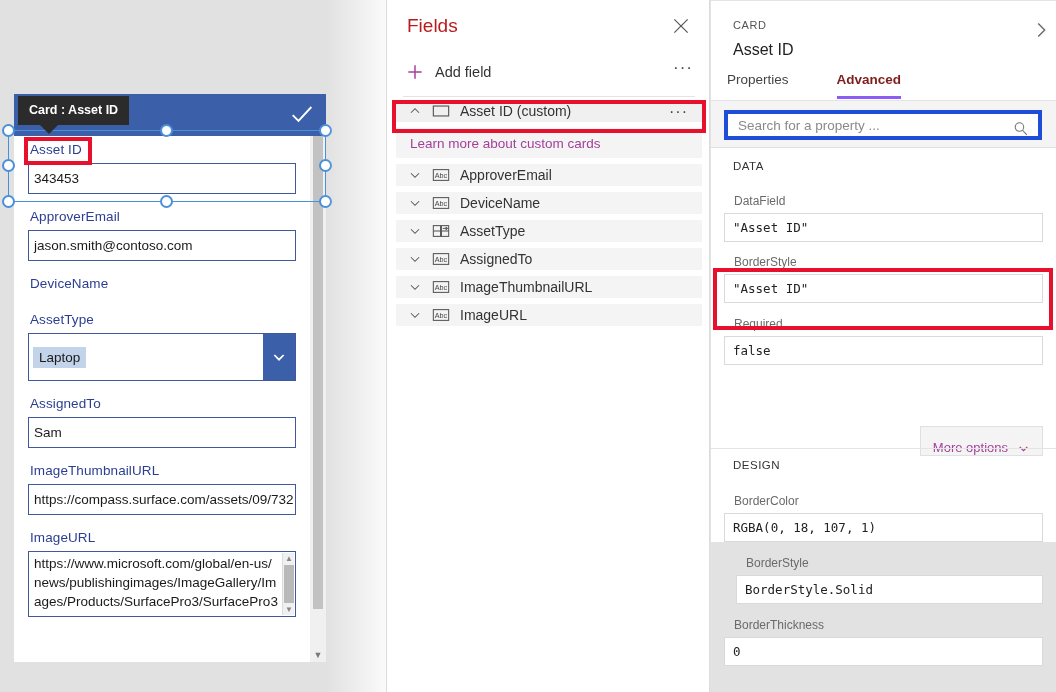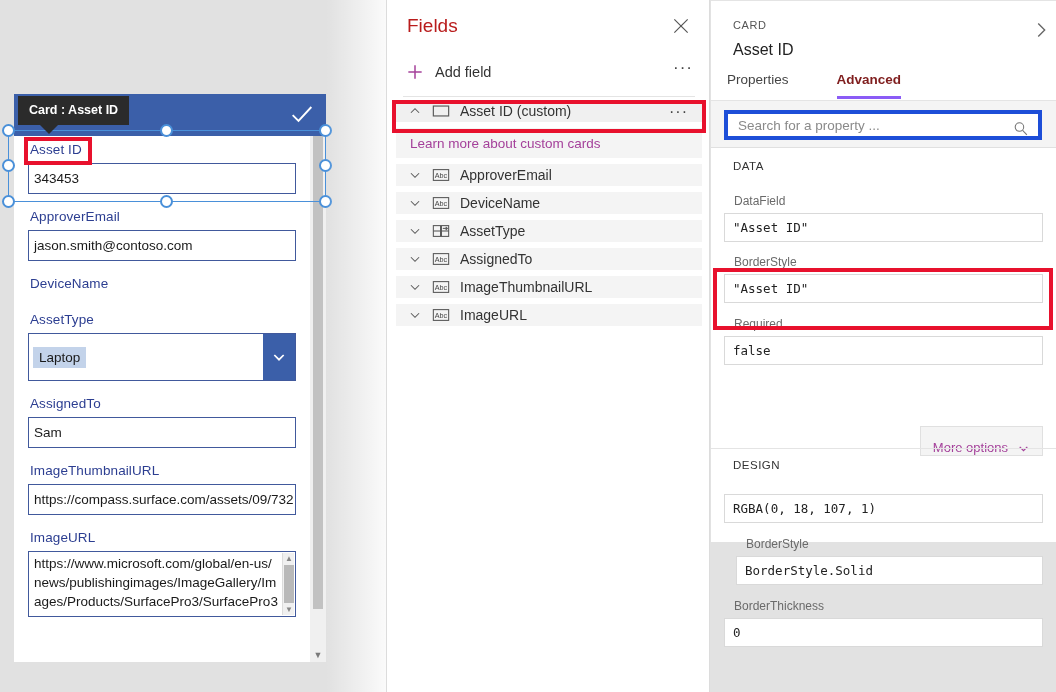--- a/index.html
+++ b/index.html
@@ -535,20 +535,21 @@
           <polyline points="5,9 12,16 19,9"></polyline>
         </svg>
     </div>
 
     <div id="design-divider"></div>
 
     <div style="position:absolute; left:0; top:459px; width:345px;">
       <div class="section-head">DESIGN</div>
 
       <div class="prop-group" style="margin-top:23px;">
+        <div class="prop-label">BorderColor</div>
         <div class="prop-input">RGBA(0, 18, 107, 1)</div>
       </div>
 
       <div class="prop-group" style="margin-top:14px;padding-left:25px;">
         <div class="prop-label">BorderStyle</div>
         <div class="prop-input">BorderStyle.Solid</div>
       </div>
 
       <div class="prop-group" style="margin-top:14px;">
         <div class="prop-label">BorderThickness</div>

